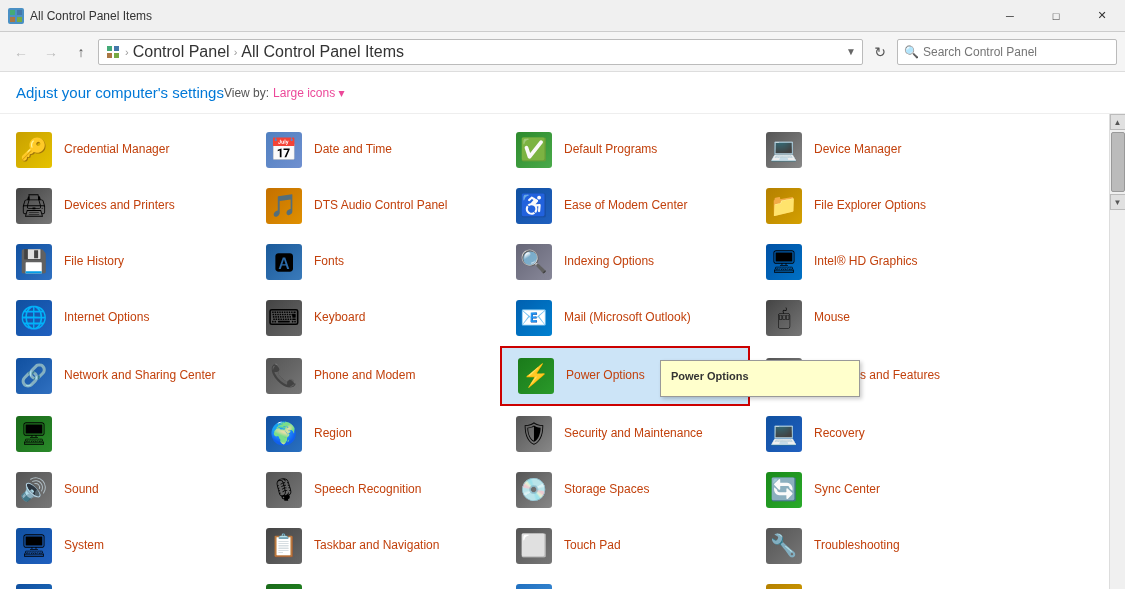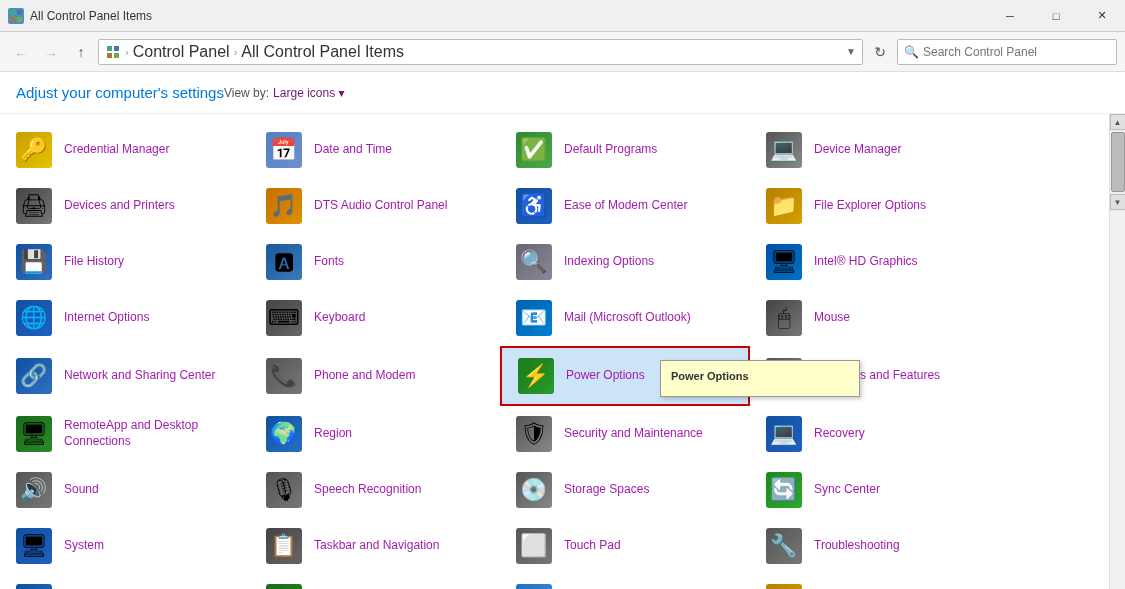--- a/index.html
+++ b/index.html
@@ -82,21 +82,21 @@
     
     .page-header {
       height: 42px;
       display: flex;
       align-items: center;
       padding: 0 16px;
       border-bottom: 1px solid #eee;
     }
     .page-title { font-size: 15px; color: #0078d7; font-weight: 400; }
     .view-by { display: flex; align-items: center; gap: 4px; font-size: 12px; color: #555; }
-    .view-by-link { color: #701a75; cursor: pointer; font-size: 12px; }
+    .view-by-link { color: #ec4899; cursor: pointer; font-size: 12px; }
 
     
     .main-area {
       display: flex;
       height: calc(589px - 32px - 40px - 42px);
       overflow: hidden;
     }
 
     
     .items-container {
@@ -120,21 +120,21 @@
       min-height: 52px;
     }
 
     .item-icon {
       width: 40px; height: 40px;
       flex-shrink: 0;
       display: flex; align-items: center; justify-content: center;
       font-size: 28px;
     }
     .item-label {
-      font-size: 12px; color: #a21caf;
+      font-size: 12px; color: #c2410c;
       line-height: 1.3;
     }
 
     
     .item.highlighted {
       background: #cce4f7;
       border: 2px solid #c00;
       box-sizing: border-box;
     }
 
@@ -362,21 +362,20 @@
         <div class="item">
           <div class="item-icon">
             <div class="cp-icon" style="background: linear-gradient(135deg, rgb(85, 85, 85), rgb(136, 136, 136));">📦</div>
           </div>
           <span class="item-label">Programs and Features</span>
         </div>
         <div class="item">
           <div class="item-icon">
             <div class="cp-icon" style="background: linear-gradient(135deg, rgb(26, 106, 26), rgb(42, 138, 42));">🖥</div>
           </div>
-          <span class="item-label">RemoteApp and Desktop Connections</span>
         </div>
         <div class="item">
           <div class="item-icon">
             <div class="cp-icon" style="background: linear-gradient(135deg, rgb(16, 80, 160), rgb(42, 112, 192));">🌍</div>
           </div>
           <span class="item-label">Region</span>
         </div>
         <div class="item">
           <div class="item-icon">
             <div class="cp-icon" style="background: linear-gradient(135deg, rgb(85, 85, 85), rgb(136, 136, 136));">🛡</div>

